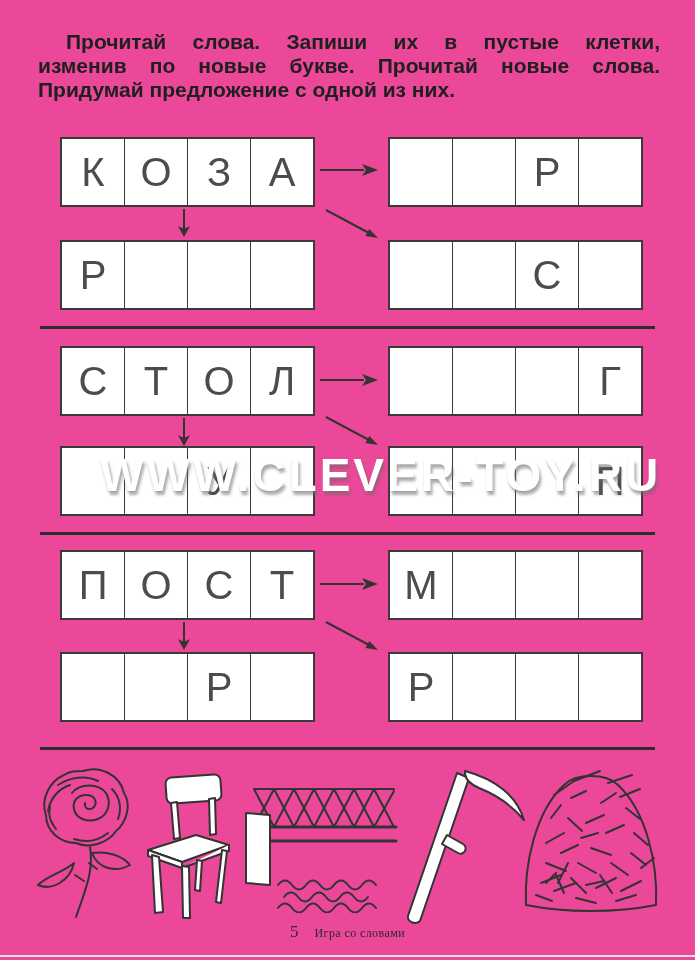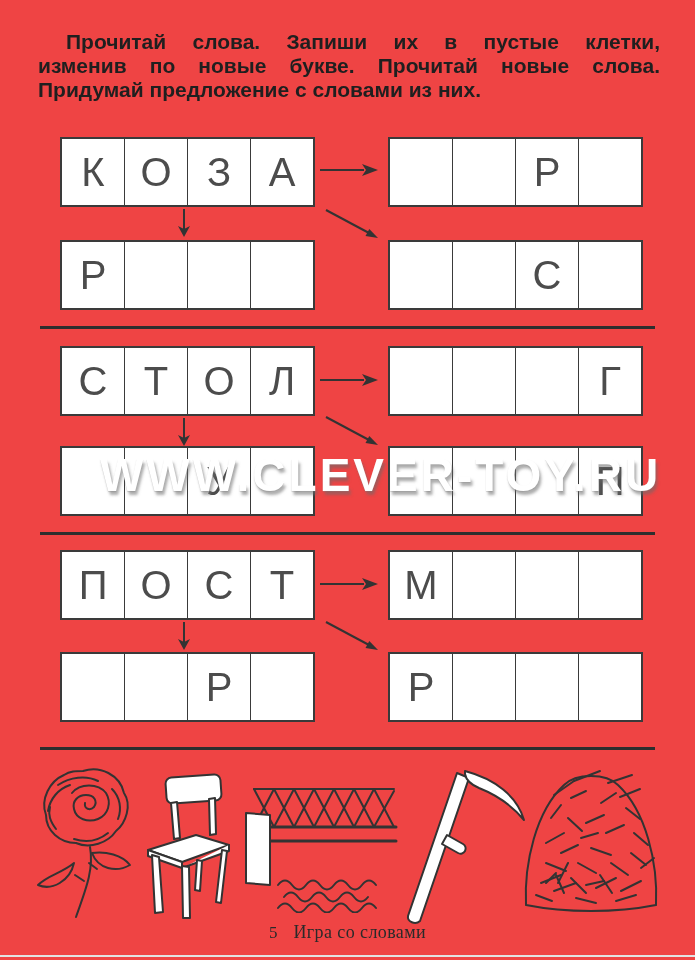--- a/index.html
+++ b/index.html
@@ -1,16 +1,16 @@
 <!DOCTYPE html>
 <html><head>
 <meta charset="utf-8">
 <style>
   html,body{margin:0;padding:0;background:#fff;}
-  .page{position:relative;width:695px;height:960px;background:#ef4444;overflow:hidden;
+  .page{position:relative;width:695px;height:960px;background:#ec4899;overflow:hidden;
         font-family:"Liberation Sans",sans-serif;}
   
   .instr{position:absolute;left:38px;top:30px;width:622px;
          font:700 21px/24px "Liberation Sans",sans-serif;color:#1f1f1f;}
   .instr .l1{text-indent:28px;text-align:justify;text-align-last:justify;}
   .instr .l2{text-align:justify;text-align-last:justify;}
   .instr .l3{text-align:left;}
   
   .box{position:absolute;display:flex;border:2.5px solid #3a3a3a;background:#fff;z-index:1;}
   .cell{width:62px;height:66px;display:flex;align-items:center;justify-content:center;
@@ -22,32 +22,32 @@
   
   .watermark{position:absolute;top:448px;left:0;width:100%;text-align:center;
              font:700 46px "Liberation Sans",sans-serif;color:#ffffff;letter-spacing:3px;
              text-shadow:2px 4px 3px rgba(105,105,105,.55),0 1px 1px rgba(140,140,140,.35);
              z-index:6;pointer-events:none;white-space:nowrap;margin-left:33px;}
   .pic{position:absolute;}
   .pic svg{display:block;}
   .footer{position:absolute;top:922px;left:0;width:100%;display:flex;justify-content:center;
           align-items:baseline;gap:16px;font-family:"Liberation Serif",serif;color:#2a2a2a;}
   .pagenum{font-size:17px;}
-  .series{font-size:18px;letter-spacing:.4px;}
+  .series{font-size:12px;letter-spacing:.4px;}
   .page-edge{position:absolute;left:0;right:0;bottom:3px;height:2px;background:#e2e2e2;}
 </style>
 </head>
 <body>
 
 <div class="page">
 
   <div class="instr">
     <div class="l1">Прочитай слова. Запиши их в пустые клетки,</div>
     <div class="l2">изменив по новые букве. Прочитай новые слова.</div>
-    <div class="l3">Придумай предложение с словами из них.</div>
+    <div class="l3">Придумай предложение с одной из них.</div>
   </div>
 
   <div class="box" style="top:137px;left:60px">
     <span class="cell">К</span>
     <span class="cell">О</span>
     <span class="cell">З</span>
     <span class="cell">А</span>
   </div>
   <svg class="arrow" style="top:162px;left:318px" width="60" height="16">
     <line x1="2" y1="8" x2="46" y2="8" stroke="#333" stroke-width="2"></line>

